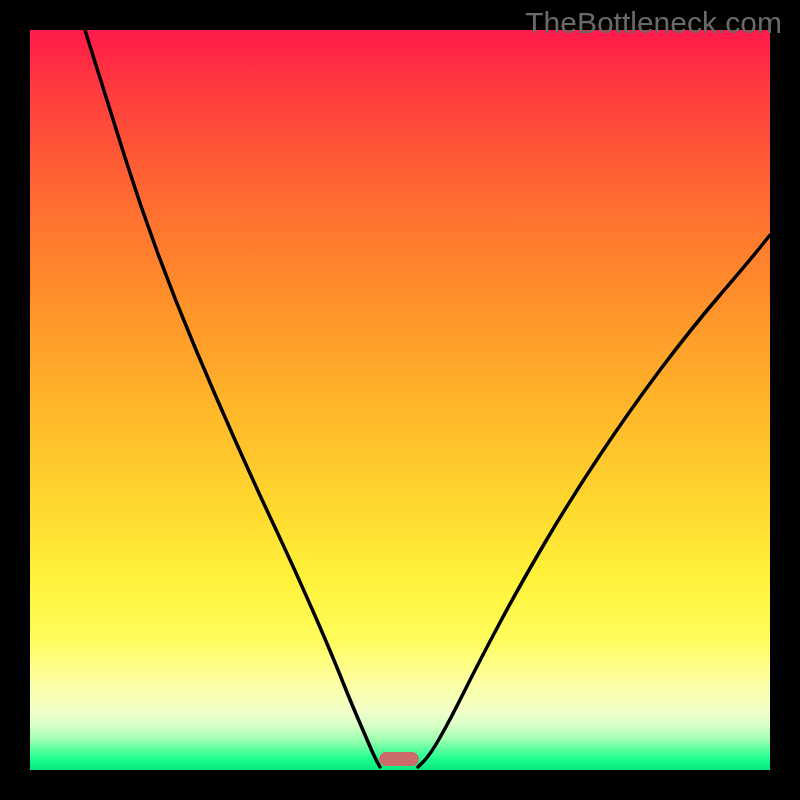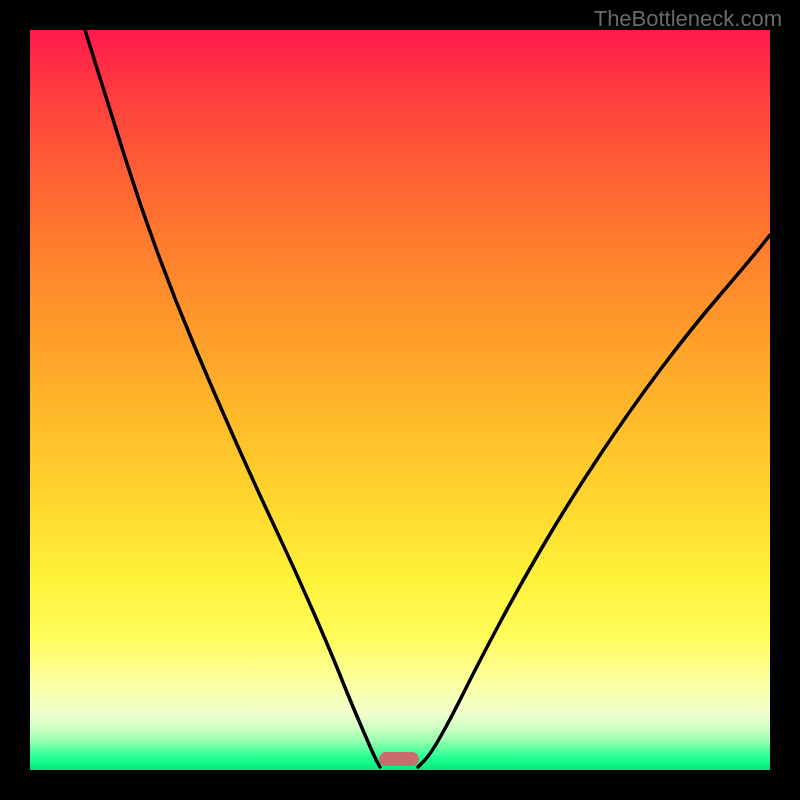--- a/index.html
+++ b/index.html
@@ -9,21 +9,21 @@
     height: 800px;
     background: #000;
     position: relative;
     font-family: Arial, sans-serif;
   }
   .watermark {
     position: absolute;
     top: 6px;
     right: 18px;
     color: #6a6a6a;
-    font-size: 22px;
+    font-size: 30px;
     font-weight: 500;
     z-index: 10;
   }
   .plot-area {
     position: absolute;
     left: 30px;
     top: 30px;
     width: 740px;
     height: 740px;
     overflow: hidden;

